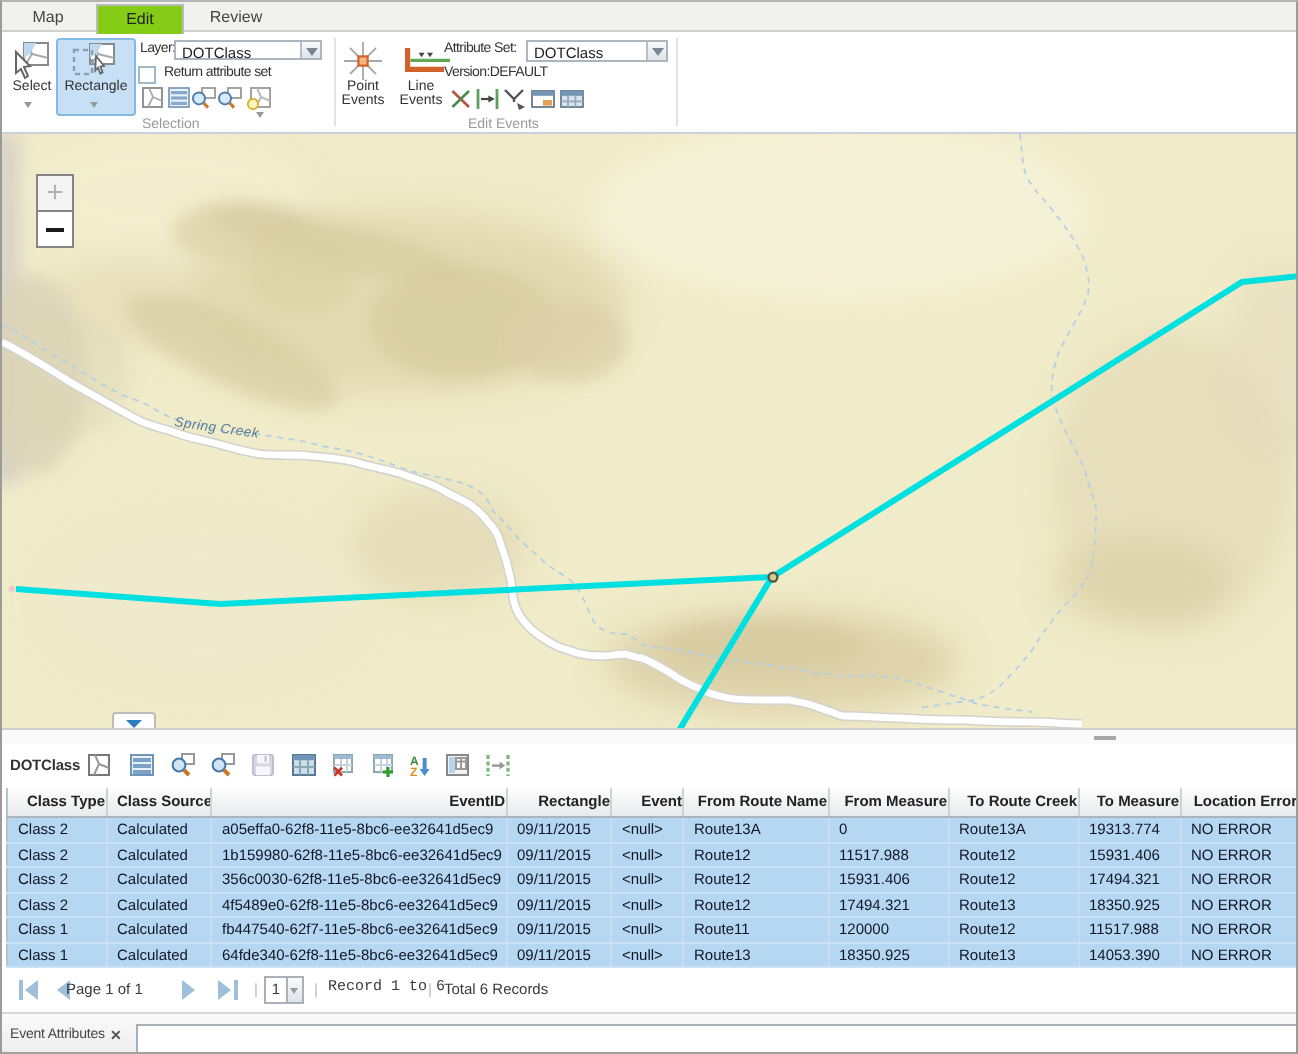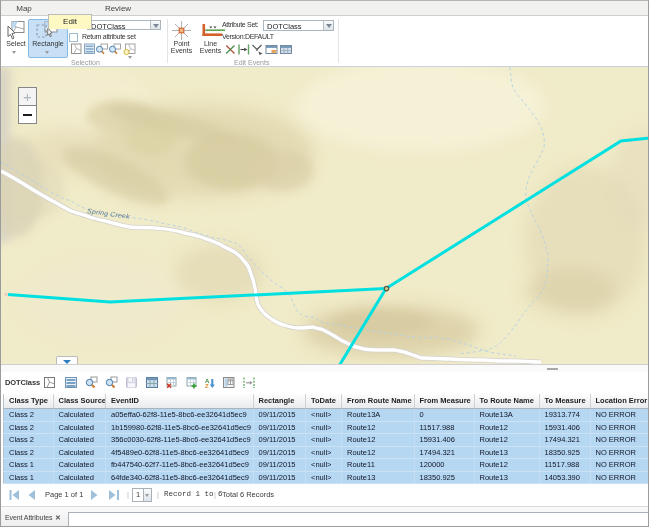--- a/index.html
+++ b/index.html
@@ -2,21 +2,21 @@
 <html><head>
 <meta charset="utf-8">
 <style>
 html,body{margin:0;padding:0;}
 body{font-family:"Liberation Sans",sans-serif;width:649px;height:527px;overflow:hidden;}
 #app{position:relative;width:649px;height:527px;background:#fff;overflow:hidden;box-sizing:border-box;border-left:1px solid #9b9b9b;border-right:1px solid #9b9b9b;border-top:1px solid #b5b5b5;border-bottom:1px solid #a0a0a0;}
 .abs{position:absolute;}
 
 #tabbar{left:0;top:0;width:649px;height:15px;background:#f1f1ef;border-bottom:1px solid #cfcfcf;box-sizing:border-box;}
 .tab{position:absolute;top:0;height:15px;line-height:16px;font-size:8px;color:#444;text-align:center;}
-#tab-edit{left:47px;width:44px;background:#fef9c3;border:1px solid #bbb;border-bottom:none;top:13px;height:15px;box-sizing:border-box;color:#222;z-index:3;line-height:14px;}
+#tab-edit{left:47px;width:44px;background:#84cc16;border:1px solid #bbb;border-bottom:none;top:1px;height:15px;box-sizing:border-box;color:#222;z-index:3;line-height:14px;}
 
 #ribbon{left:0;top:15px;width:649px;height:51px;background:#fff;border-bottom:1px solid #c9d2da;box-sizing:border-box;}
 .grplabel{position:absolute;top:43px;font-size:7px;color:#999;}
 .vsep{position:absolute;top:3px;height:44px;width:1px;background:#e3e3e3;}
 .btn-label{position:absolute;font-size:7px;color:#333;text-align:center;line-height:6.5px;}
 .dropdn{position:absolute;width:0;height:0;border-left:2.5px solid transparent;border-right:2.5px solid transparent;border-top:3.5px solid #999;}
 #rectbtn{left:27px;top:2.5px;width:40px;height:39px;background:#c8e0f6;border:1px solid #85b9e6;border-radius:2px;box-sizing:border-box;}
 .lbl9{position:absolute;font-size:7px;color:#333;letter-spacing:-0.3px;}
 .combo{position:absolute;background:#fff;border:1px solid #abb6bf;box-sizing:border-box;font-size:7.5px;color:#222;}
 .combo .txt{position:absolute;left:3px;top:1px;}
@@ -30,21 +30,21 @@
 #collapsetab:after{content:"";position:absolute;left:5.5px;top:2.5px;width:0;height:0;border-left:4.5px solid transparent;border-right:4.5px solid transparent;border-top:4.5px solid #2e7cc0;}
 
 #splitter{left:0;top:363px;width:649px;height:8px;background:#fafafa;border-top:1px solid #cfcfcf;box-sizing:border-box;}
 #grip{position:absolute;left:546px;top:3px;width:11px;height:2px;background:#a8a8a8;}
 
 #phead{left:0;top:371px;width:649px;height:22px;background:#fff;}
 #phead .title{position:absolute;left:4px;top:6px;font-size:7.5px;font-weight:bold;color:#333;letter-spacing:-0.1px;}
 
 #grid{left:0;top:393px;width:649px;}
 table{border-collapse:collapse;table-layout:fixed;width:645.5px;font-size:7.5px;margin-left:2px;}
-th{height:14px;line-height:14px;background:linear-gradient(#fdfdfd,#e9eaec);border-bottom:1px solid #a9b4bc;border-right:1px solid #cdd2d6;font-weight:bold;color:#222;text-align:left;padding:0 0 0 5px;white-space:nowrap;overflow:hidden;}
+th{height:14px;line-height:14px;background:linear-gradient(#fdfdfd,#e9eaec);border-bottom:1px solid #a9b4bc;border-right:1px solid #cdd2d6;font-weight:bold;color:#222;text-align:right;padding:0 0 0 5px;white-space:nowrap;overflow:hidden;}
 td{height:11.5px;line-height:11.5px;background:#b5d7f1;border-bottom:1px solid #cbe2f5;border-right:1px solid #c4ddf2;color:#101528;padding:0 0 0 5px;white-space:nowrap;overflow:hidden;}
 table{border-left:1px solid #b9c2c9;}
 
 #pager{left:0;top:484px;width:649px;height:21px;background:#fff;font-size:7.5px;color:#3a3a3a;}
 #pager span{position:absolute;top:4.5px;}
 .pgsep{color:#b9b9b9;}
 
 #btmbar{left:0;top:505px;width:649px;height:22px;background:linear-gradient(#fafafa,#ededee);border-top:1px solid #d8d8d8;box-sizing:border-box;}
 #btmbar .tabtxt{position:absolute;left:4px;top:7px;font-size:7px;color:#444;letter-spacing:-0.1px;}
 #btmbar .x{position:absolute;left:54px;top:7px;font-size:7px;color:#555;font-weight:bold;}
@@ -341,24 +341,24 @@
           <col style="width:65px">
           <col style="width:51px">
           <col style="width:59px">
       </colgroup>
       <tbody>
           <tr>
             <th>Class Type</th>
             <th>Class Source</th>
             <th>EventID</th>
             <th>Rectangle</th>
-            <th>ToDate</th>
+            <th>Event</th>
             <th>From Route Name</th>
             <th>From Measure</th>
-            <th>To Route Name</th>
+            <th>To Route Creek</th>
             <th>To Measure</th>
             <th>Location Error</th>
           </tr>
       <tr>
             <td>Class 2</td>
             <td>Calculated</td>
             <td>a05effa0-62f8-11e5-8bc6-ee32641d5ec9</td>
             <td>09/11/2015</td>
             <td>&lt;null&gt;</td>
             <td>Route13A</td>
@@ -435,21 +435,21 @@
     <svg class="abs" style="left:8px;top:4px;" width="112" height="12" viewBox="0 0 112 12">
       <g fill="#9fc0da">
         <rect x="0.5" y="1" width="2" height="10"></rect>
         <polygon points="10,1 10,11 3.5,6"></polygon>
         <polygon points="26,1 26,11 19.5,6"></polygon>
         <polygon points="82,1 82,11 88.5,6"></polygon>
         <polygon points="100,1 100,11 106.5,6"></polygon>
         <rect x="108" y="1" width="2" height="10"></rect>
       </g>
     </svg>
-    <span style="left:44px;">Page 1 of 1</span>
+    <span style="left:32px;">Page 1 of 1</span>
     <span class="pgsep" style="left:126px;">|</span>
     <div class="abs" style="left:131px;top:3px;width:12px;height:14px;background:#fff;border:1px solid #a9b0b8;box-sizing:border-box;font-size:7.5px;text-align:center;line-height:12px;">1</div>
     <div class="abs" style="left:142px;top:3px;width:9px;height:14px;background:linear-gradient(#f8fafc,#dde4ea);border:1px solid #a9b0b8;box-sizing:border-box;">
         <div class="dropdn" style="left:1px;top:5px;"></div>
       </div>
     <span class="pgsep" style="left:156px;">|</span>
     <span style="left:163px;font-family:Liberation Mono, monospace;">Record 1 to 6</span>
     <span class="pgsep" style="left:213px;">|</span>
     <span style="left:221px;">Total 6 Records</span>
   </div>

